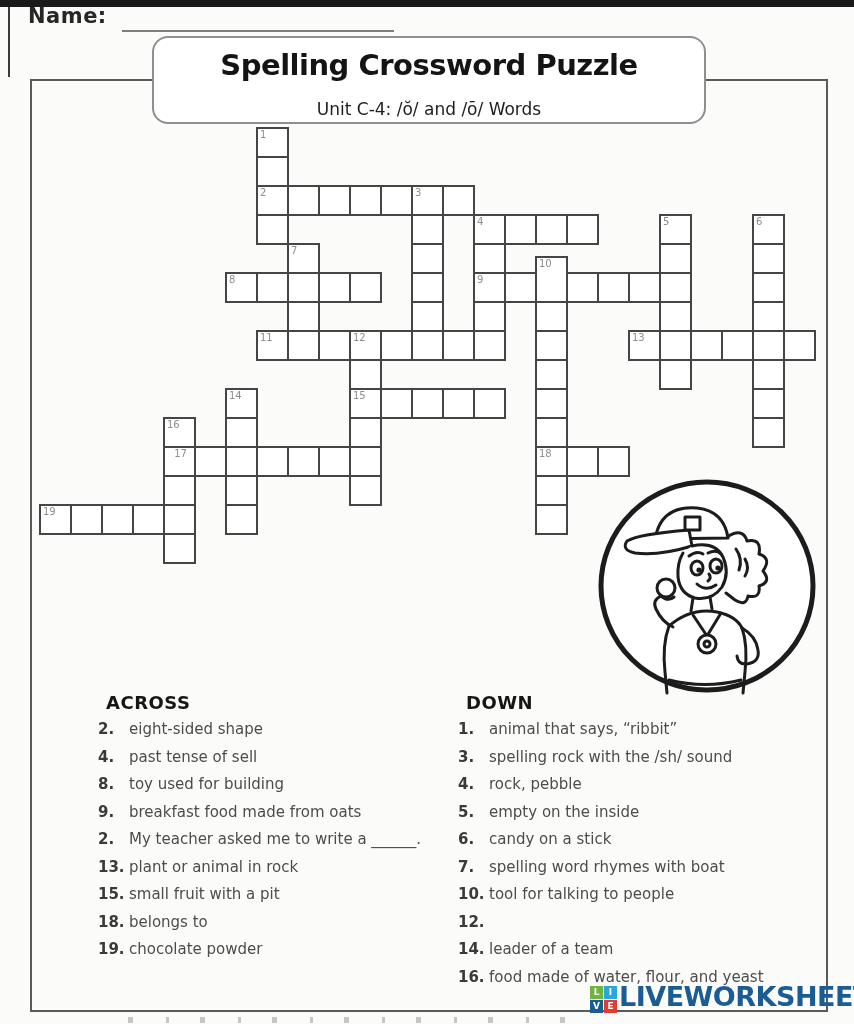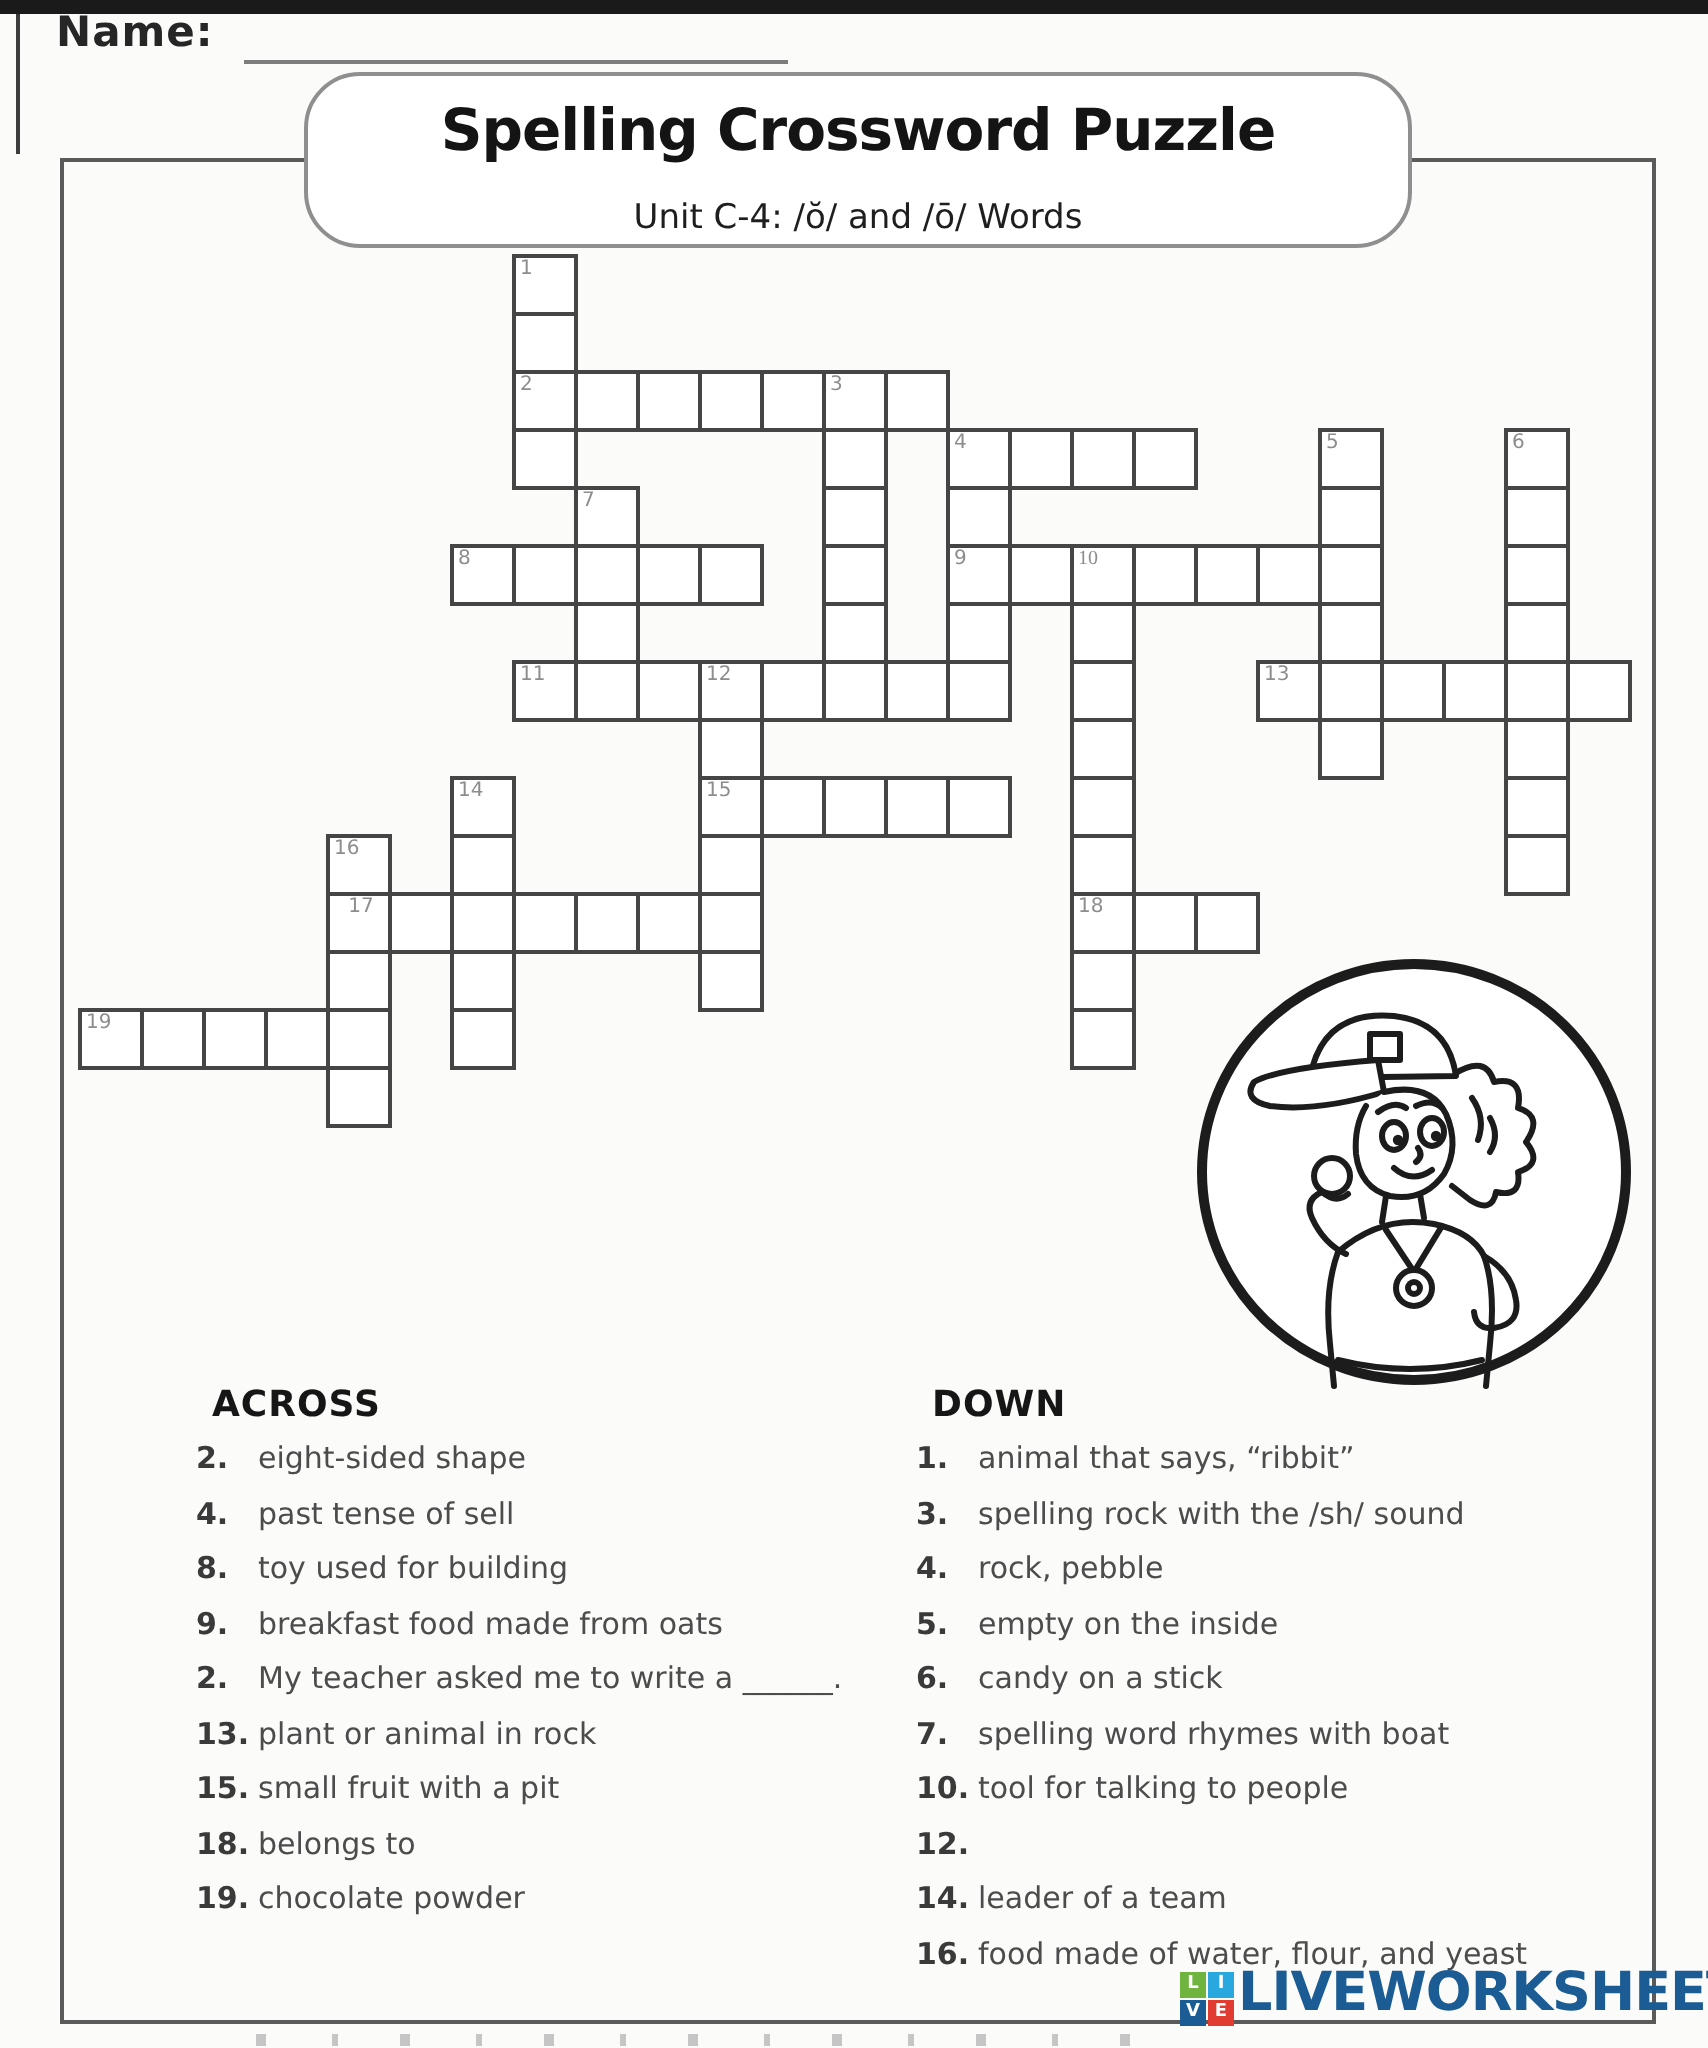--- a/index.html
+++ b/index.html
@@ -11,21 +11,21 @@
   .abs{position:absolute;}
   
   .topbar{left:0;top:0;width:854px;height:7px;background:#1a1a1a;}
   .leftline{left:8px;top:7px;width:2px;height:70px;background:#3c3c3c;}
   
   .name-label{left:28px;top:4px;font-size:21px;font-weight:600;color:#262626;letter-spacing:.5px;}
   .name-line{left:122px;top:30px;width:272px;height:0;border-top:2.5px solid #7d7d7d;}
   
   .puzzle-box{left:30px;top:79px;width:794px;height:929px;border:2px solid #5a5a5a;background:transparent;}
   
-  .title-box{left:152px;top:36px;width:550px;height:84px;background:#ffffff;border:2px solid #8f8f8f;border-radius:28px;text-align:center;}
+  .title-box{left:152px;top:36px;width:550px;height:84px;background:#ffffff;border:2px solid #8f8f8f;border-radius:16px;text-align:center;}
   .title{margin-top:10px;font-size:29px;font-weight:700;color:#141414;letter-spacing:-.5px;}
   .subtitle{margin-top:17px;font-size:17px;color:#1e1e1e;}
   
   .cell{position:absolute;box-sizing:border-box;background:#ffffff;border:2px solid #454545;}
   .cellnum{display:block;font-size:10px;line-height:10px;color:#8d8d8d;padding:1px 0 0 2px;}
   
   .illus{left:593px;top:475px;width:228px;height:222px;}
   
   .clues-title{font-size:18px;font-weight:700;color:#161616;letter-spacing:.5px;}
   .across-title{left:106px;top:692px;}
@@ -119,21 +119,21 @@
     <div class="cell" style="left: 287px; top: 272px; width: 33px; height: 31px;"></div>
     <div class="cell" style="left: 287px; top: 301px; width: 33px; height: 31px;"></div>
     <div class="cell" style="left: 287px; top: 330px; width: 33px; height: 31px;"></div>
     <div class="cell" style="left: 225px; top: 272px; width: 33px; height: 31px;">
       <span class="cellnum">8</span>
     </div>
     <div class="cell" style="left: 256px; top: 272px; width: 33px; height: 31px;"></div>
     <div class="cell" style="left: 318px; top: 272px; width: 33px; height: 31px;"></div>
     <div class="cell" style="left: 349px; top: 272px; width: 33px; height: 31px;"></div>
     <div class="cell" style="left: 504px; top: 272px; width: 33px; height: 31px;"></div>
-    <div class="cell" style="left: 535px; top: 272px; width: 33px; height: 47px; font-family: Liberation Serif, serif;">
+    <div class="cell" style="left: 535px; top: 256px; width: 33px; height: 47px;">
       <span class="cellnum">10</span>
     </div>
     <div class="cell" style="left: 566px; top: 272px; width: 33px; height: 31px;"></div>
     <div class="cell" style="left: 597px; top: 272px; width: 33px; height: 31px;"></div>
     <div class="cell" style="left: 628px; top: 272px; width: 33px; height: 31px;"></div>
     <div class="cell" style="left: 535px; top: 301px; width: 33px; height: 31px;"></div>
     <div class="cell" style="left: 535px; top: 330px; width: 33px; height: 31px;"></div>
     <div class="cell" style="left: 535px; top: 359px; width: 33px; height: 31px;"></div>
     <div class="cell" style="left: 535px; top: 388px; width: 33px; height: 31px;"></div>
     <div class="cell" style="left: 535px; top: 417px; width: 33px; height: 31px;"></div>

